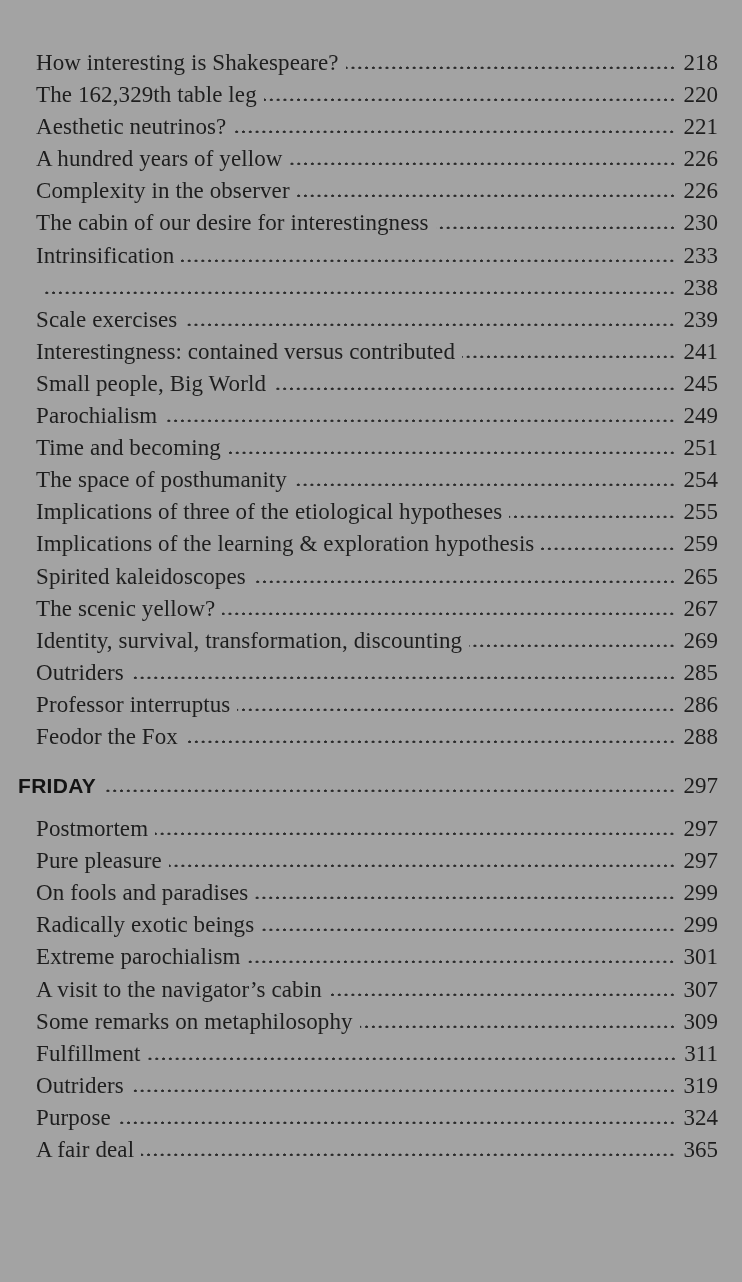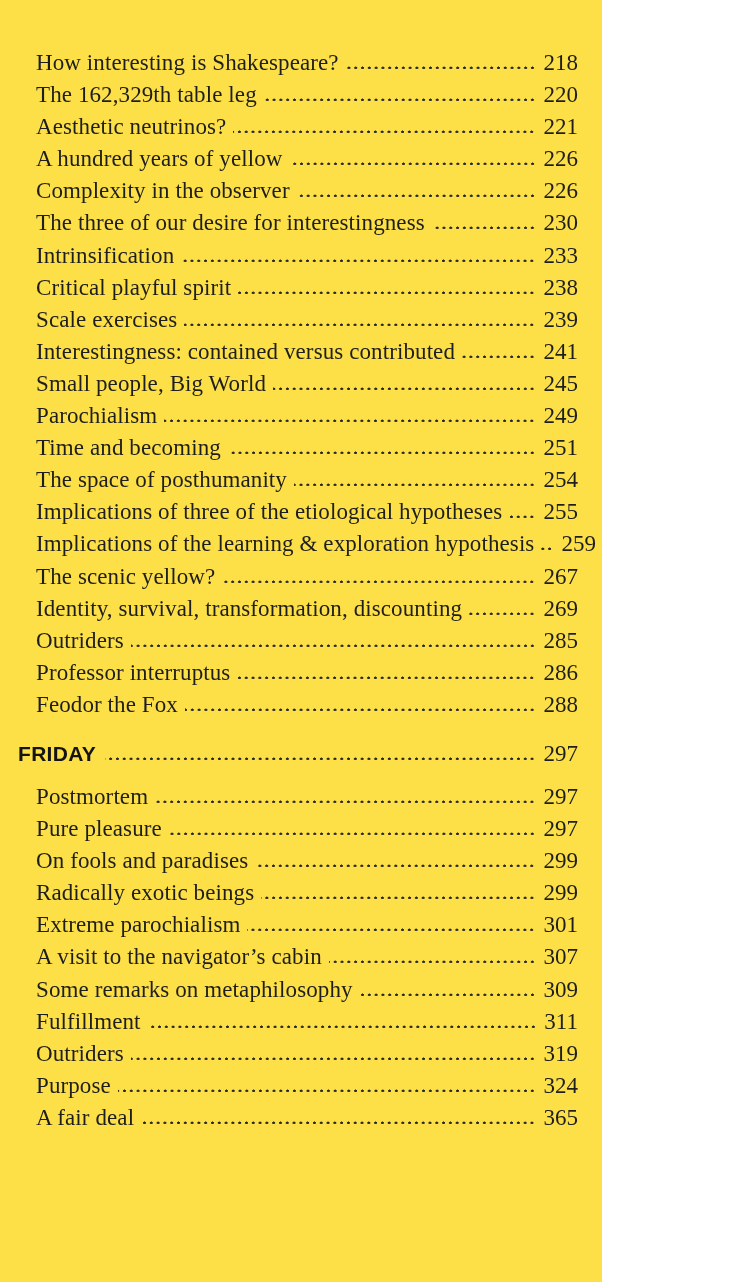--- a/index.html
+++ b/index.html
@@ -9,24 +9,24 @@
   }
   body {
     width: 742px;
     height: 1282px;
     overflow: hidden;
     font-family: "Liberation Serif", "DejaVu Serif", serif;
     color: #1e1e1e;
   }
   .page {
     box-sizing: border-box;
-    width: 602px;
+    width: 742px;
     height: 1282px;
     padding: 47px 24px 0 36px;
-    background: #fde047;
+    background: #a3a3a3;
   }
   .row {
     display: flex;
     align-items: baseline;
     font-size: 23px;
     line-height: 32.1px;
     white-space: nowrap;
   }
   .row .title {
     flex: 0 0 auto;
@@ -90,33 +90,32 @@
     <span class="num">226</span>
   </div>
 
   <div class="row entry-row">
     <span class="title">Complexity in the observer</span>
     <span class="dots"></span>
     <span class="num">226</span>
   </div>
 
   <div class="row entry-row">
-    <span class="title">The three of our desire for interestingness</span>
+    <span class="title">The cabin of our desire for interestingness</span>
     <span class="dots"></span>
     <span class="num">230</span>
   </div>
 
   <div class="row entry-row">
     <span class="title">Intrinsification</span>
     <span class="dots"></span>
     <span class="num">233</span>
   </div>
 
   <div class="row entry-row">
-    <span class="title">Critical playful spirit</span>
     <span class="dots"></span>
     <span class="num">238</span>
   </div>
 
   <div class="row entry-row">
     <span class="title">Scale exercises</span>
     <span class="dots"></span>
     <span class="num">239</span>
   </div>
 
@@ -155,20 +154,25 @@
     <span class="dots"></span>
     <span class="num">255</span>
   </div>
 
   <div class="row entry-row">
     <span class="title">Implications of the learning &amp; exploration hypothesis</span>
     <span class="dots"></span>
     <span class="num">259</span>
   </div>
 
+  <div class="row entry-row">
+    <span class="title">Spirited kaleidoscopes</span>
+    <span class="dots"></span>
+    <span class="num">265</span>
+  </div>
 
   <div class="row entry-row">
     <span class="title">The scenic yellow?</span>
     <span class="dots"></span>
     <span class="num">267</span>
   </div>
 
   <div class="row entry-row">
     <span class="title">Identity, survival, transformation, discounting</span>
     <span class="dots"></span>

